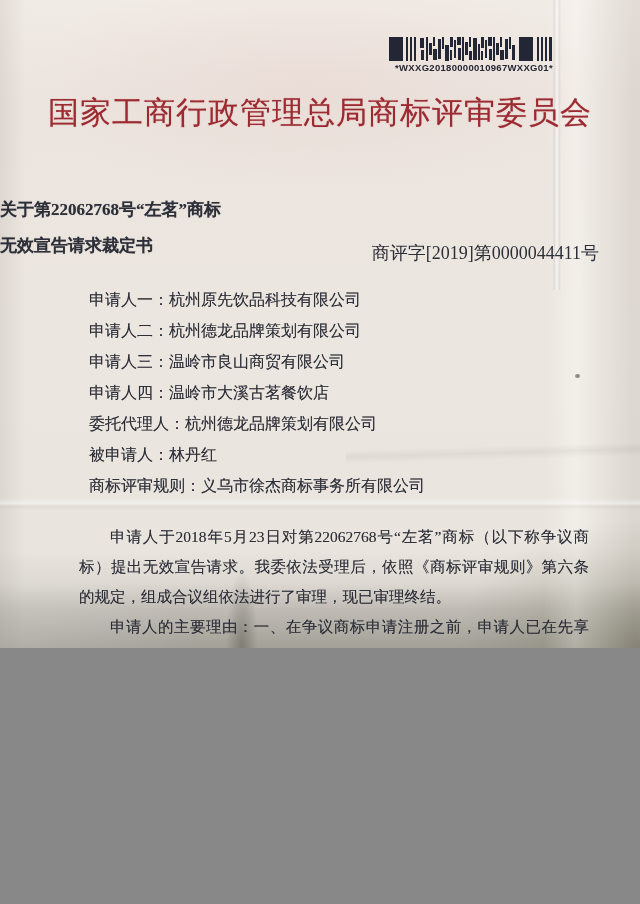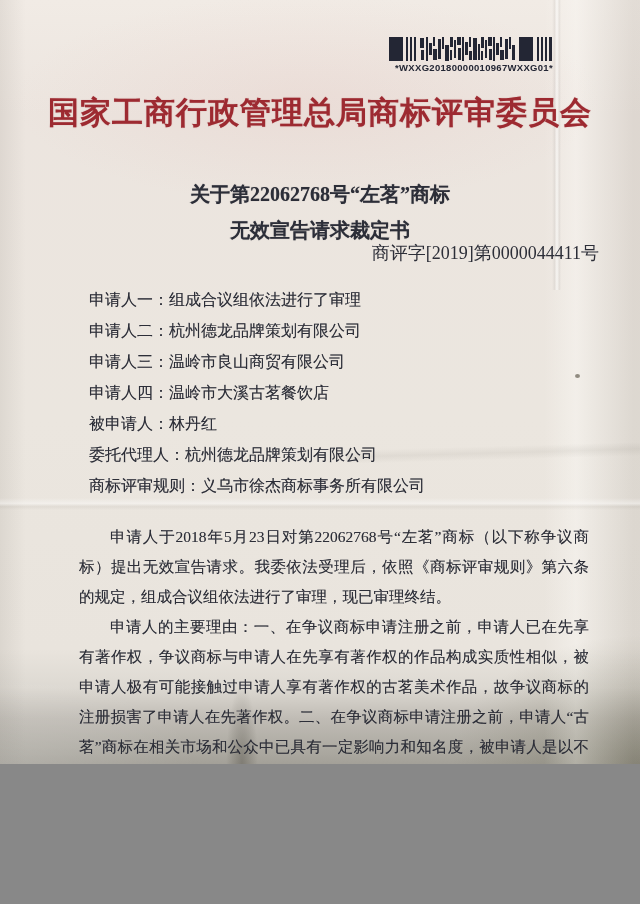--- a/index.html
+++ b/index.html
@@ -1,18 +1,18 @@
 <!DOCTYPE html>
 <html><head>
 <meta charset="utf-8">
 <style>
   html, body { margin:0; padding:0; background:#888; }
   .paper {
     position:relative;
-    width:640px; height:764px;
+    width:640px; height:648px;
     margin:0 auto;
     overflow:hidden;
     color:#2c2e38;
     font-family:"Liberation Serif","DejaVu Serif",serif;
     background:
       radial-gradient(ellipse 420px 150px at 48% 13%, rgba(224,178,174,0.18), transparent 70%),
       linear-gradient(90deg, rgba(96,90,80,0.10) 0, rgba(96,90,80,0.0) 4%, transparent 85%, rgba(251,249,245,0.45) 90%, rgba(120,114,104,0.12) 99%),
       linear-gradient(180deg, #f1ebe5 0%, #ece5df 15%, #ebe6df 55%, #e9e4dd 85%, #ddd9d2 90%, #c0bcb5 94%, #adaaa2 98%, #a3a098 100%);
   }
   
@@ -34,26 +34,26 @@
   .barcode { position:absolute; left:386px; top:37px; width:176px; text-align:center; }
   .barcode svg { display:block; margin:0 auto; }
   .barcode-text {
     margin-top:1px;
     font-family:"Liberation Sans","DejaVu Sans",sans-serif;
     font-size:9.5px; font-weight:bold; letter-spacing:0.3px; color:#232634; white-space:nowrap;
   }
 
   .org-title {
     position:absolute; top:92px; left:0; width:100%; margin:0;
-    text-align:center; font-size:31px; font-weight:bold; letter-spacing:1px;
+    text-align:center; font-size:31px; font-weight:normal; letter-spacing:1px;
     color:#9d2a31; text-shadow:0 0 1px rgba(157,42,49,0.45);
   }
   .doc-title {
-    position:absolute; top:176px; left:0; width:100%;
-    text-align:center; font-size:20px; font-weight:bold; line-height:36px;
+    position:absolute; top:192px; left:0; width:100%;
+    text-align:left; font-size:17px; font-weight:bold; line-height:36px;
     text-shadow:0 0 0.7px rgba(44,46,56,0.5);
   }
   .doc-number { position:absolute; top:241px; right:41px; font-size:18px; }
   .parties {
     position:absolute; top:284px; left:89px;
     font-size:16px; line-height:31px;
     text-shadow:0 0 0.6px rgba(44,46,56,0.45);
   }
   .body-text {
     position:absolute; top:522px; left:79px; width:510px;
@@ -129,26 +129,26 @@
   <h1 class="org-title">国家工商行政管理总局商标评审委员会</h1>
 
   <div class="doc-title">
     <div>关于第22062768号“左茗”商标</div>
     <div>无效宣告请求裁定书</div>
   </div>
 
   <div class="doc-number">商评字[2019]第0000044411号</div>
 
   <div class="parties">
-    <div>申请人一：组成合议组依法进行了审理</div>
+    <div>申请人一：杭州原先饮品科技有限公司</div>
     <div>申请人二：杭州德龙品牌策划有限公司</div>
     <div>申请人三：温岭市良山商贸有限公司</div>
     <div>申请人四：温岭市大溪古茗餐饮店</div>
+    <div>委托代理人：杭州德龙品牌策划有限公司</div>
     <div>被申请人：林丹红</div>
-    <div>委托代理人：杭州德龙品牌策划有限公司</div>
     <div>商标评审规则：义乌市徐杰商标事务所有限公司</div>
   </div>
 
   <div class="body-text">
     <p>申请人于2018年5月23日对第22062768号“左茗”商标（以下称争议商标）提出无效宣告请求。我委依法受理后，依照《商标评审规则》第六条的规定，组成合议组依法进行了审理，现已审理终结。</p>
     <p>申请人的主要理由：一、在争议商标申请注册之前，申请人已在先享有著作权，争议商标与申请人在先享有著作权的作品构成实质性相似，被申请人极有可能接触过申请人享有著作权的古茗美术作品，故争议商标的注册损害了申请人在先著作权。二、在争议商标申请注册之前，申请人“古茗”商标在相关市场和公众中已具有一定影响力和知名度，被申请人是以不正当手段抢注申请人“古茗”商标。综上，请求依据《中华人民共和国商标法》</p>
   </div>
 
   <div class="page-number">1/5</div>
 

